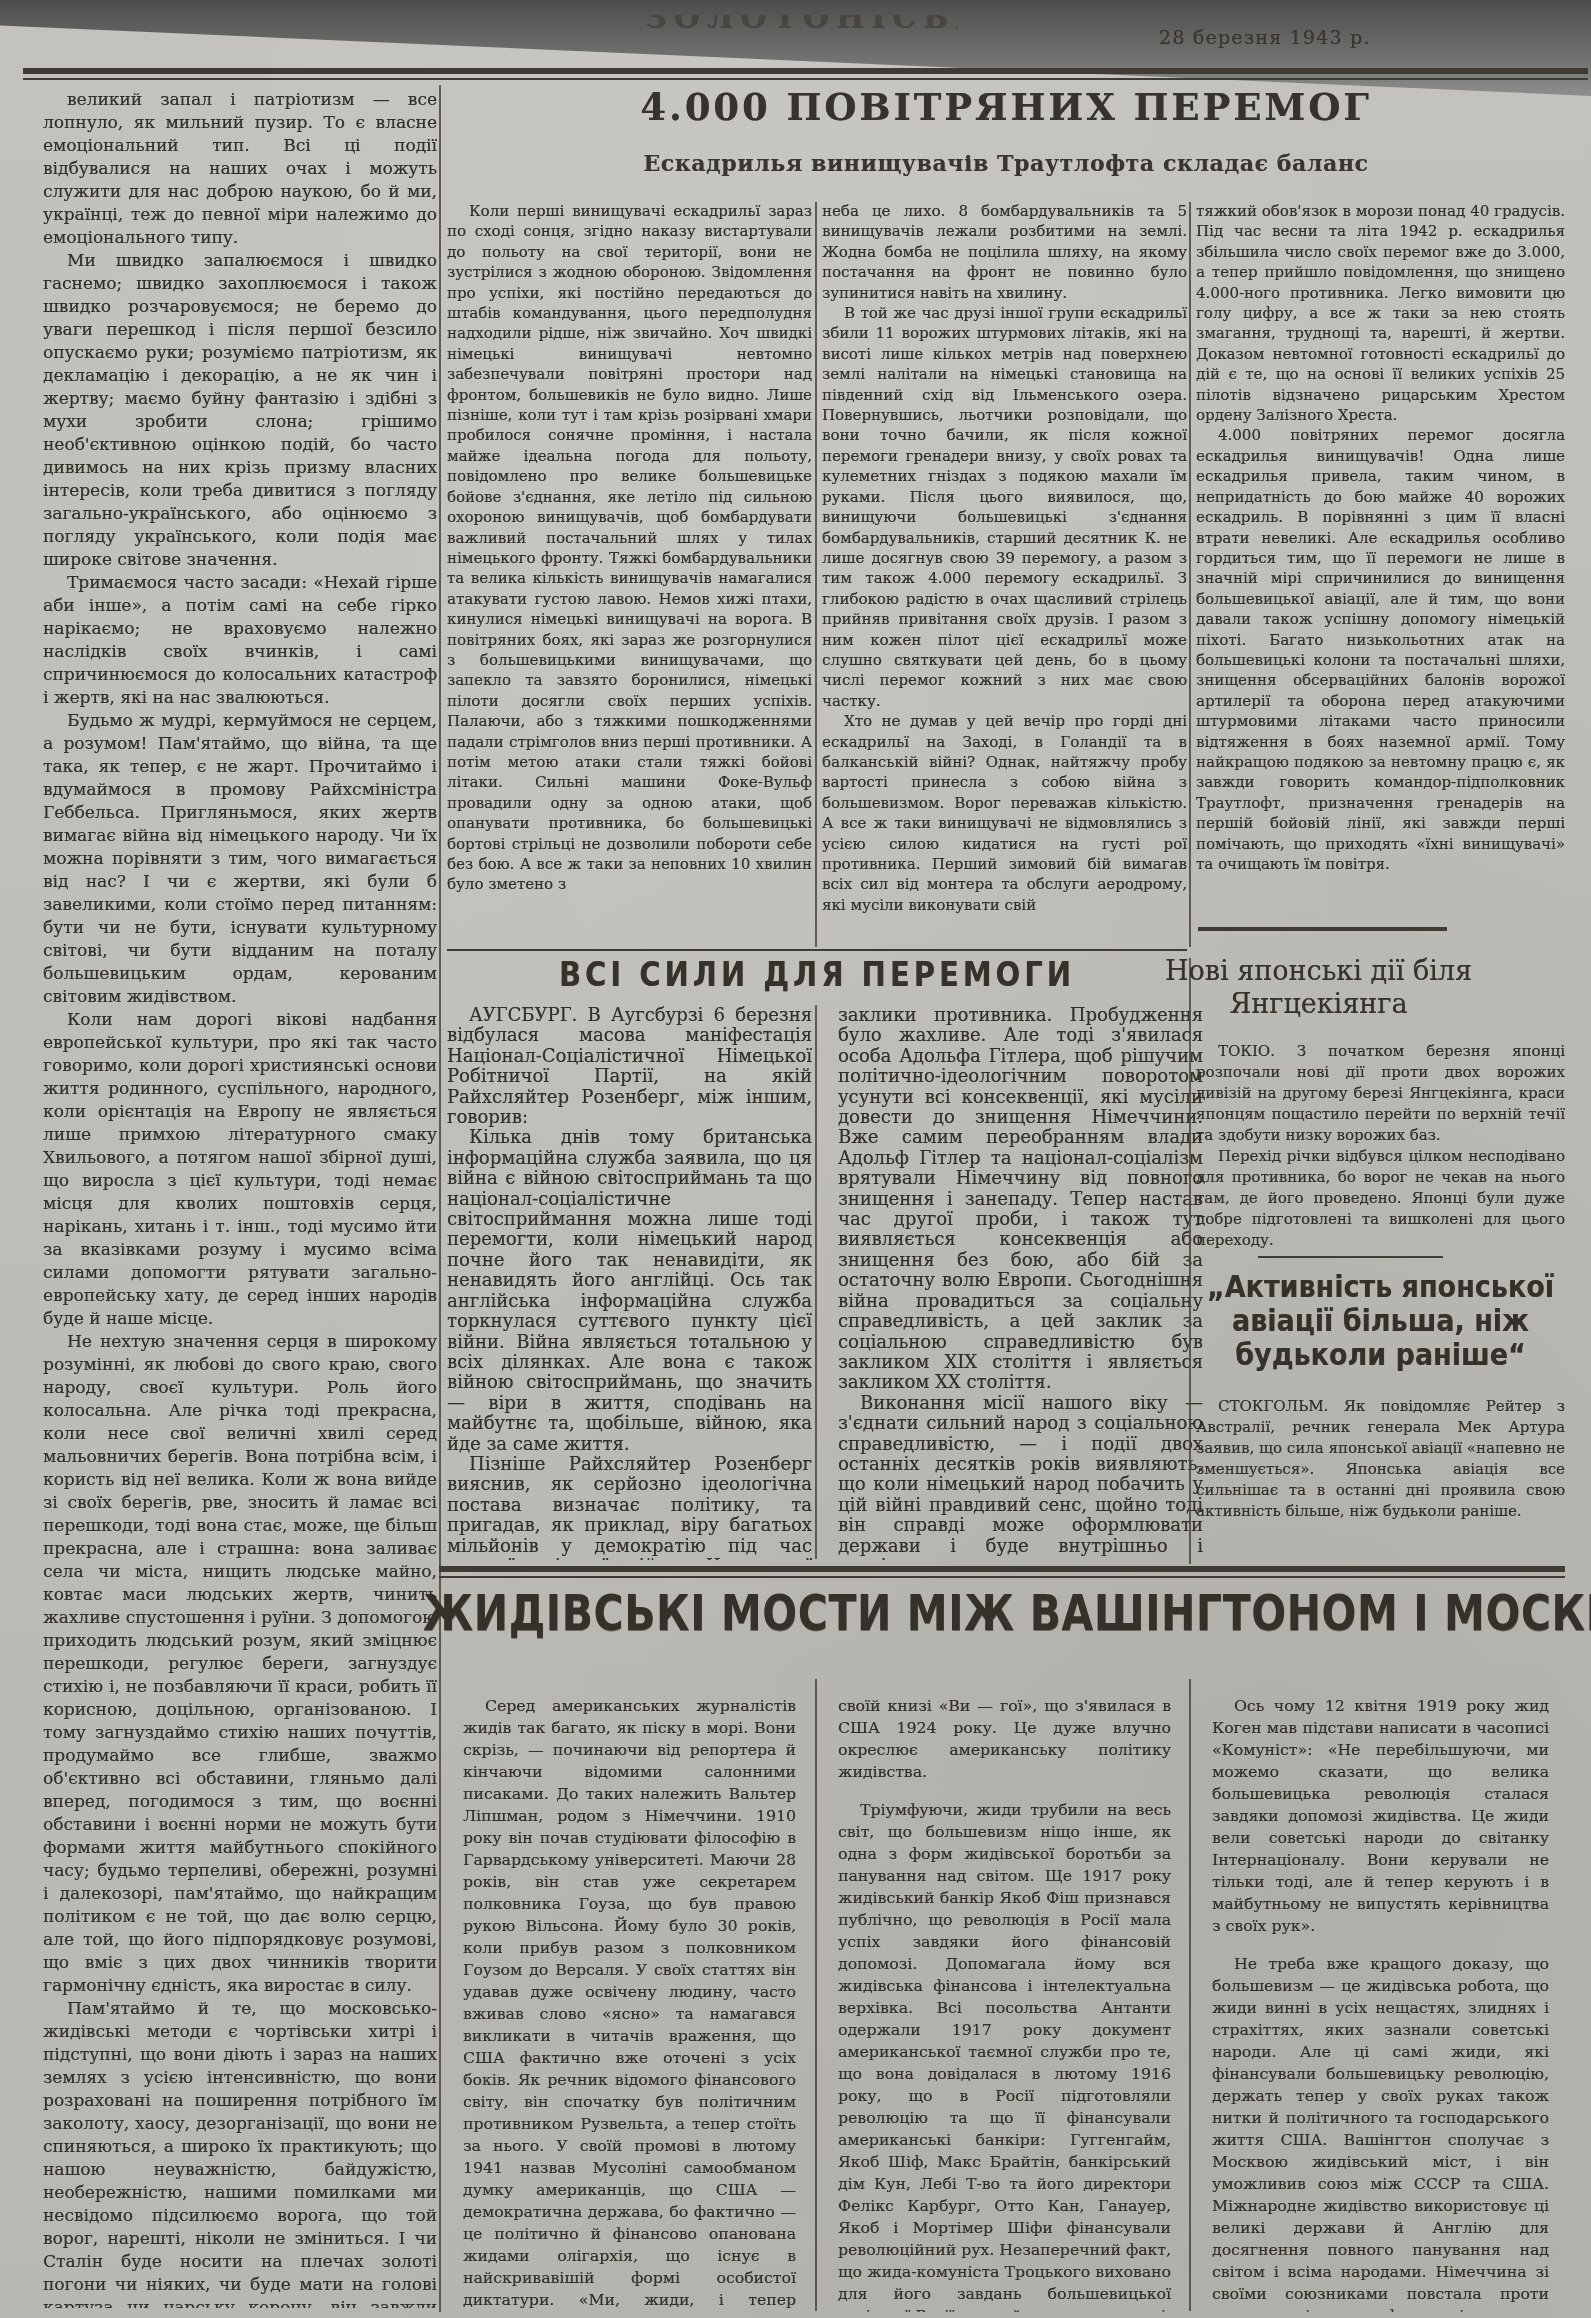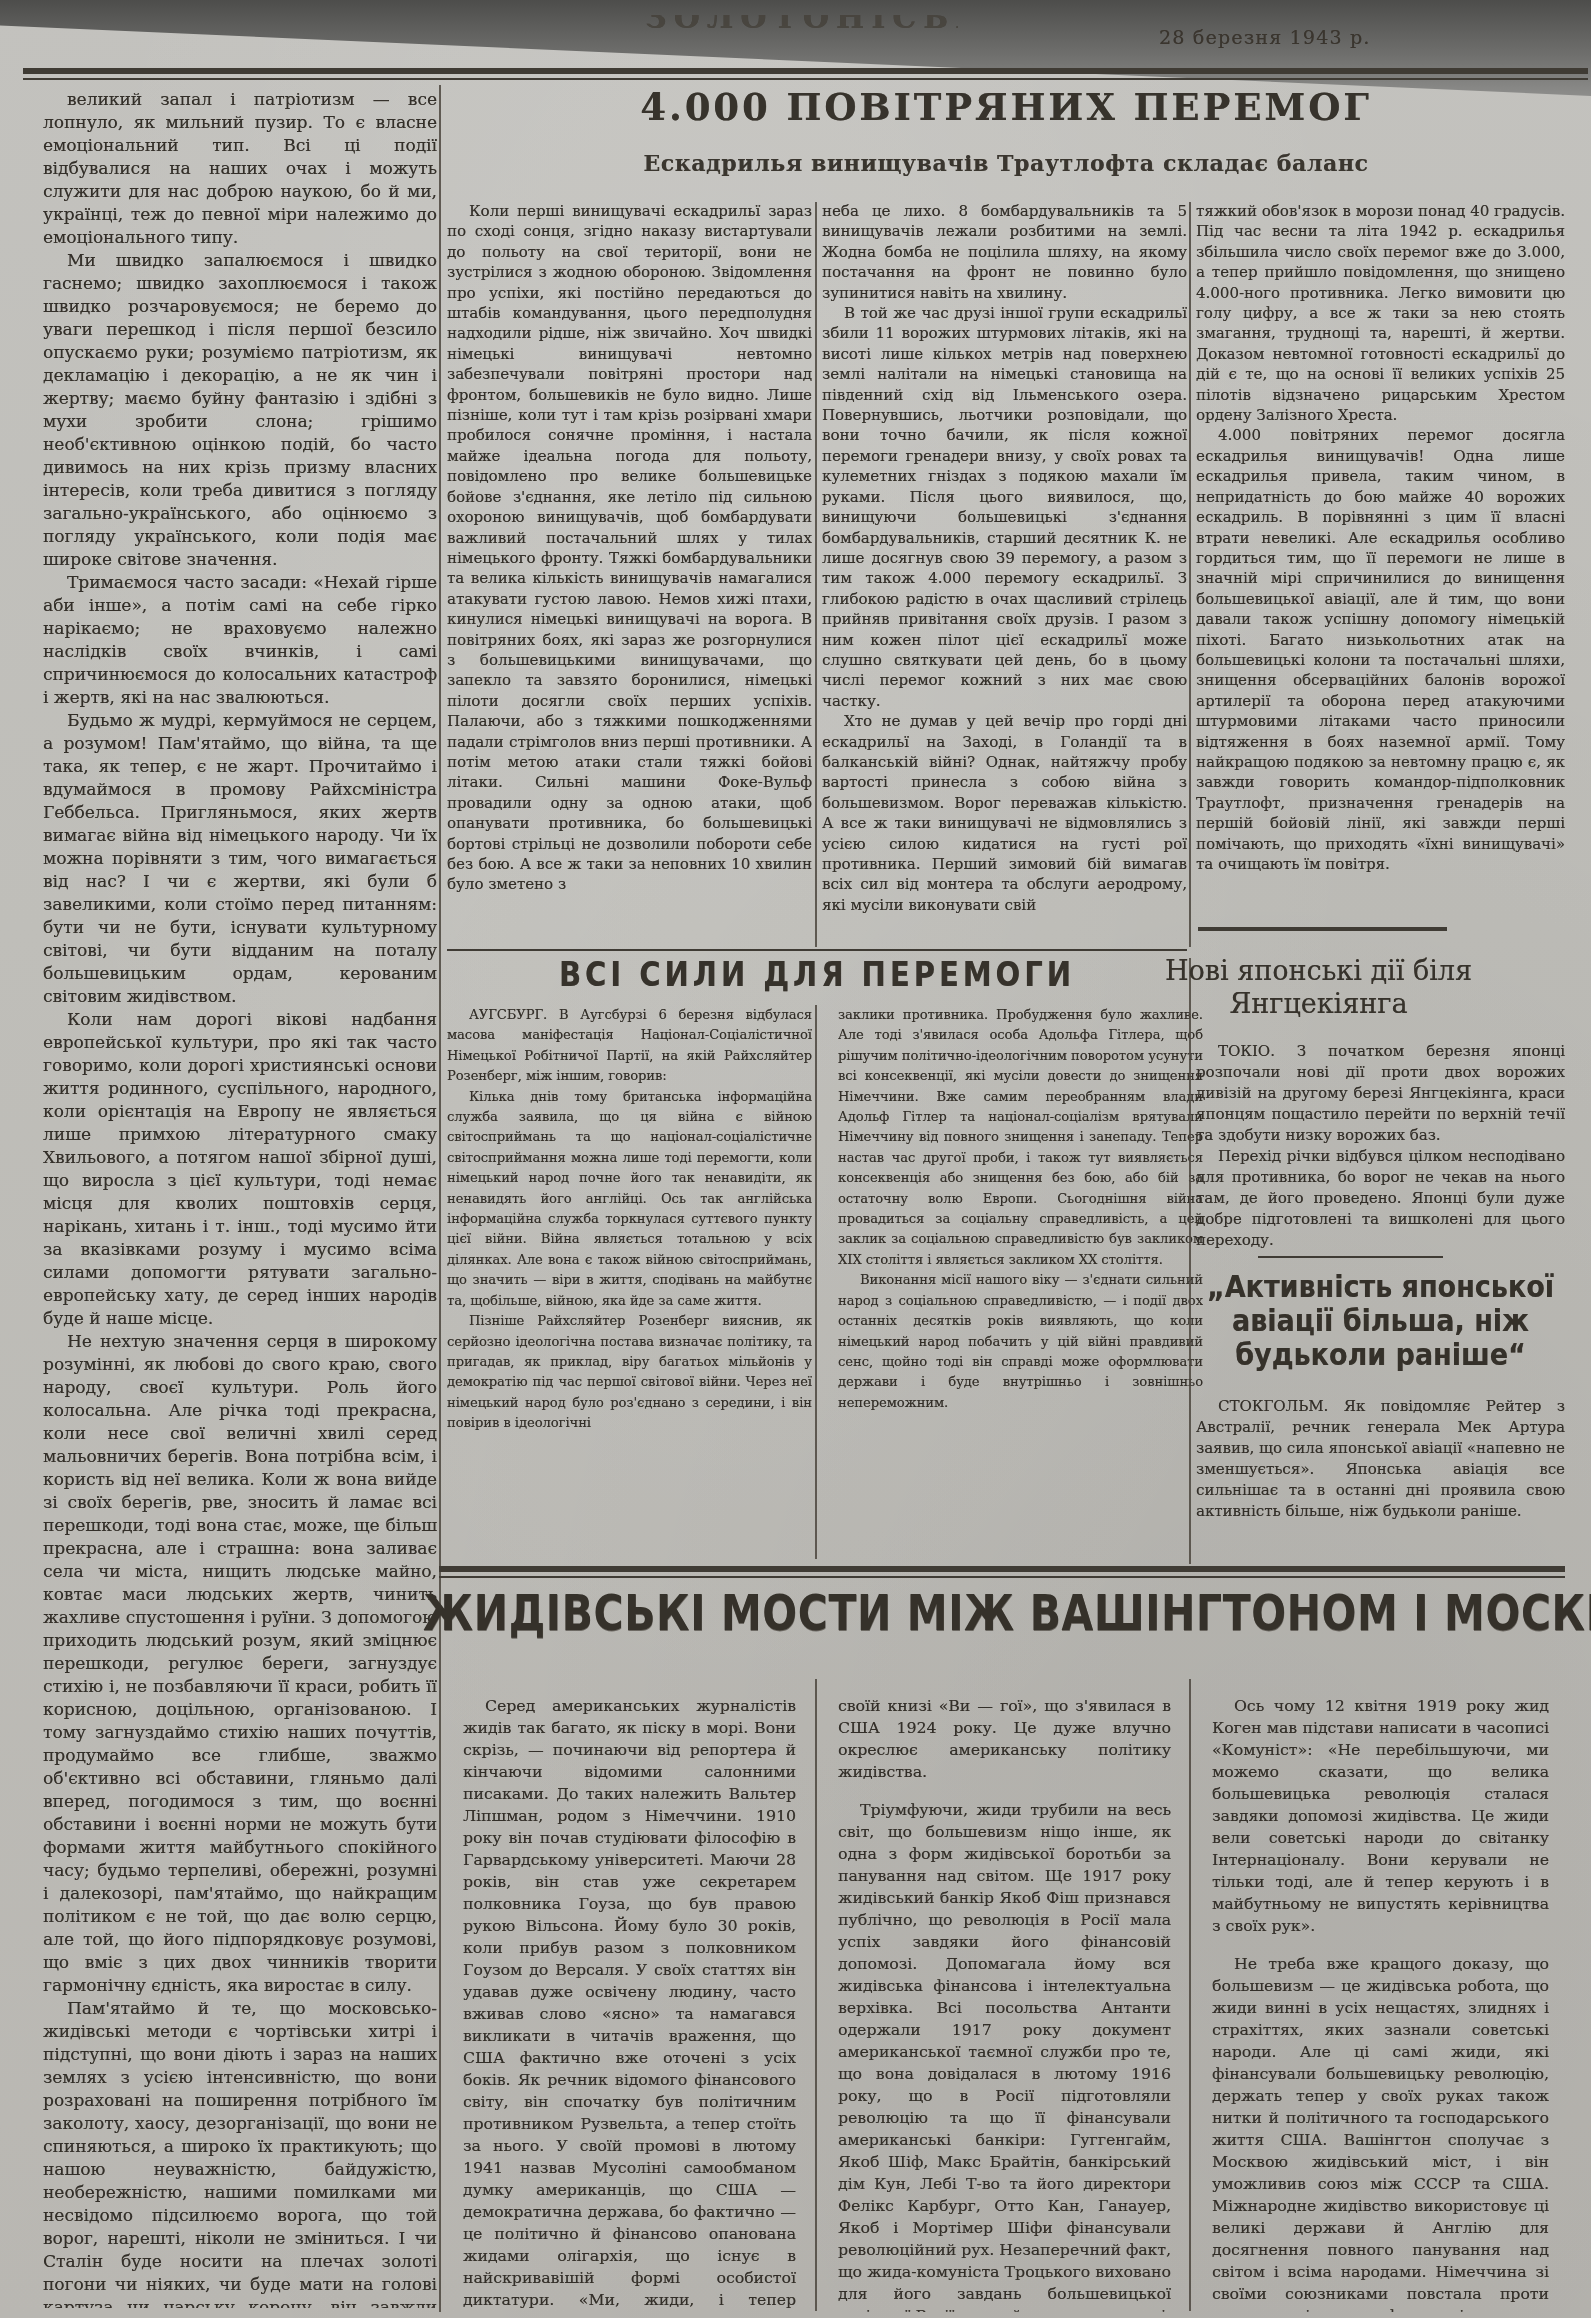--- a/index.html
+++ b/index.html
@@ -61,21 +61,21 @@
   #main-c3{left:1196px;width:369px;}
 
   
   #victory-headline{
     position:absolute;left:447px;top:955px;width:740px;text-align:center;
     font-family:"DejaVu Sans",sans-serif;font-weight:bold;font-size:29px;letter-spacing:4px;
     transform:scaleY(1.15);transform-origin:top;color:#36322b;white-space:nowrap;
   }
   .vcol{
     position:absolute;top:1005px;height:555px;overflow:hidden;
-    font-size:13px;line-height:20.4px;text-align:justify;
+    font-size:18px;line-height:20.4px;text-align:justify;
   }
   .vcol p{margin:0;text-indent:22px;}
   #vict-c1{left:447px;width:365px;}
   #vict-c2{left:838px;width:365px;}
 
   
   #japan-headline{
     position:absolute;left:1134px;top:955px;width:369px;text-align:center;
     font-size:27px;font-weight:normal;line-height:1.22;color:#36322b;
   }

